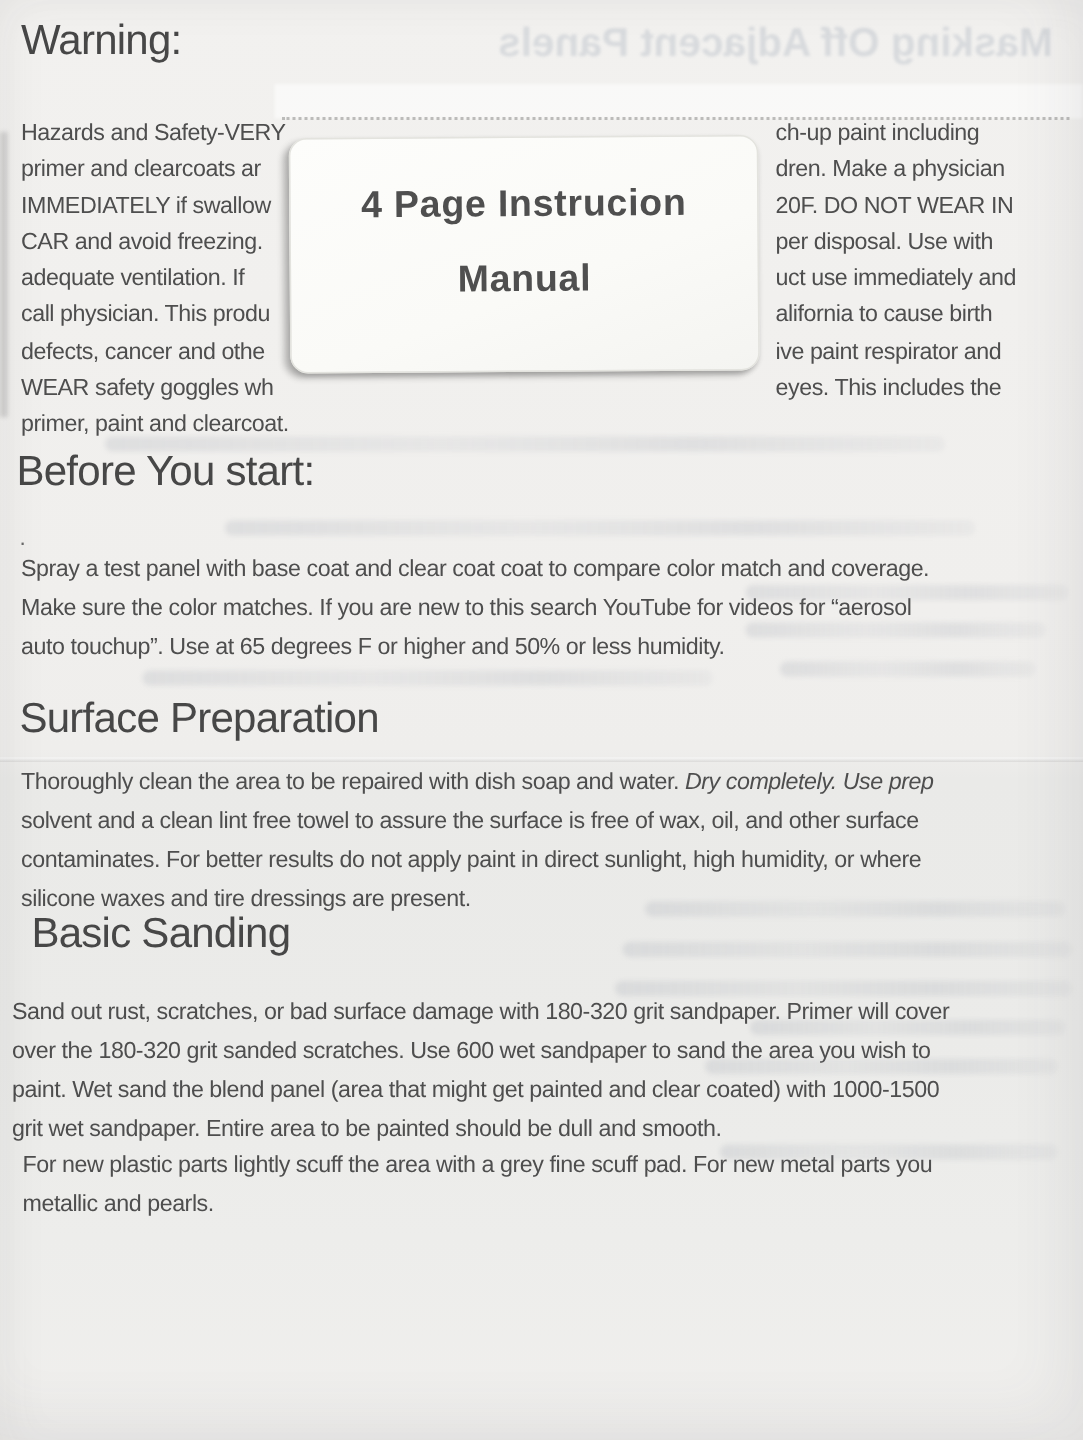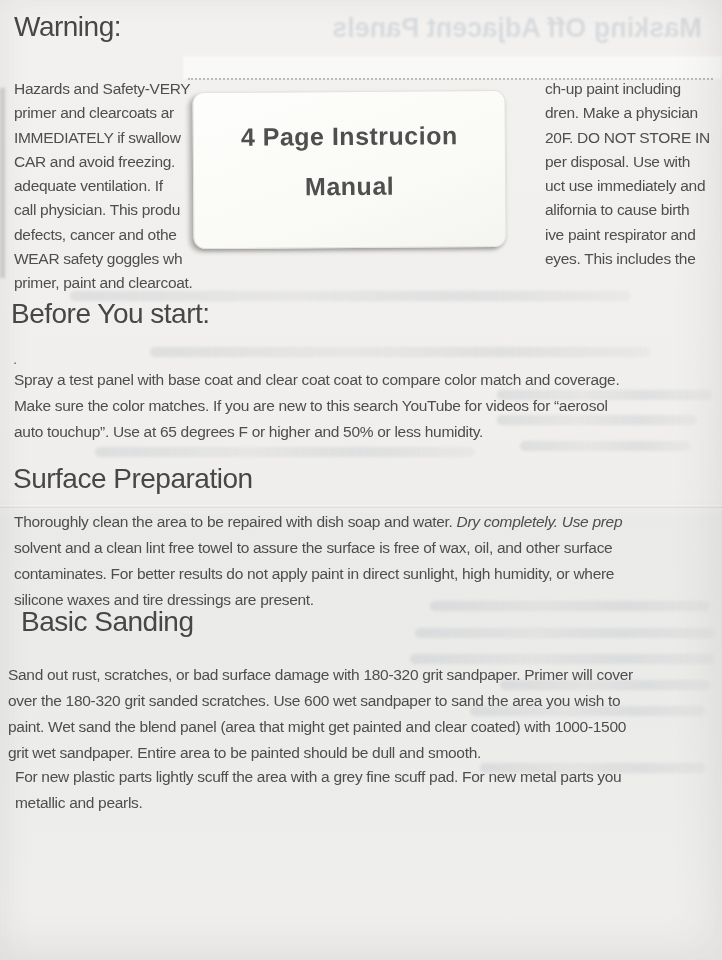--- a/index.html
+++ b/index.html
@@ -17,21 +17,21 @@
   }
   .h1{
     position:absolute;
     font-size:28px;line-height:1.05;font-weight:400;
     color:#474747;letter-spacing:-0.5px;white-space:nowrap;
   }
   .body-text{position:absolute;font-size:15.5px;color:#4e4e4e;letter-spacing:-0.3px;}
   .pline{height:26px;white-space:nowrap;}
   .wline{position:relative;height:24.3px;white-space:nowrap;}
   .wl{position:absolute;left:0;top:0;}
-  .wr{position:absolute;left:503px;top:0;margin-left:28px;}
+  .wr{position:absolute;left:503px;top:0;}
   .ital{font-style:italic;}
   
   .torn-strip{position:absolute;left:183px;top:56px;width:539px;height:23px;background:rgba(255,255,255,.55);filter:blur(1px);}
   .perforation{position:absolute;left:188px;top:78px;width:525px;height:0;border-top:2px dotted rgba(140,140,138,.55);}
   
   .sticker{
     position:absolute;left:193px;top:91px;width:313px;height:157px;z-index:20;
     background:linear-gradient(160deg,#fdfdfb 0%,#fafaf7 60%,#f4f4f1 100%);
     border:1px solid #e3e3de;border-radius:12px;
     transform:rotate(-0.4deg);
@@ -76,21 +76,21 @@
     <div class="wline">
       <span class="wl">Hazards and Safety-VERY</span>
       <span class="wr">ch-up paint including</span>
     </div>
     <div class="wline">
       <span class="wl">primer and clearcoats ar</span>
       <span class="wr">dren. Make a physician</span>
     </div>
     <div class="wline">
       <span class="wl">IMMEDIATELY if swallow</span>
-      <span class="wr">20F. DO NOT STORE IN</span>
+      <span class="wr">20F. DO NOT WEAR IN</span>
     </div>
     <div class="wline">
       <span class="wl">CAR and avoid freezing.</span>
       <span class="wr">per disposal. Use with</span>
     </div>
     <div class="wline">
       <span class="wl">adequate ventilation. If</span>
       <span class="wr">uct use immediately and</span>
     </div>
     <div class="wline">

